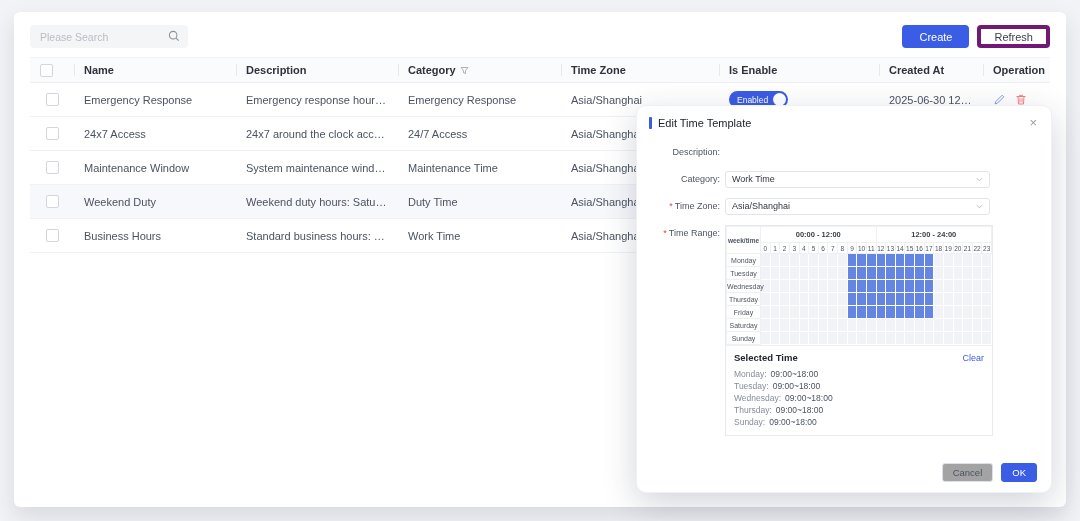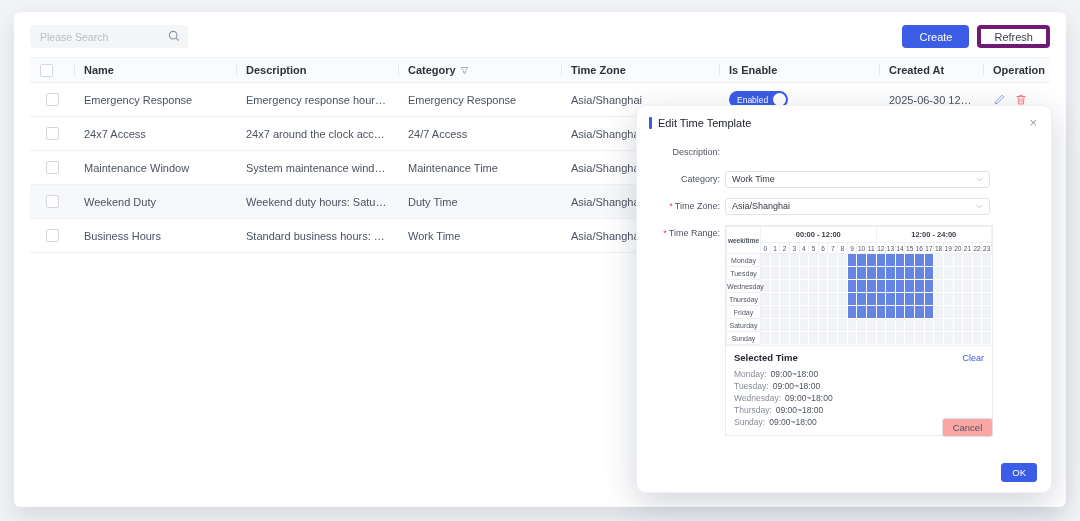--- a/index.html
+++ b/index.html
@@ -78,22 +78,22 @@
 
   .st { padding:6px 8px 7px; border-top:1px solid #eef0f4; }
   .st-head { display:flex; justify-content:space-between; align-items:center; margin-bottom:5px; }
   .st-title { font-size:9.5px; font-weight:bold; color:#22262e; }
   .st-clear { font-size:9px; color:#3b5ce4; cursor:pointer; text-decoration:none; }
   .st-row { font-size:8.5px; line-height:12px; }
   .st-day { color:#868c97; margin-right:4px; }
   .st-val { color:#4b5360; }
 
   .m-footer { position:absolute; right:14px; bottom:10px; display:flex; gap:8px; }
-  .m-btn { height:19px; padding:0 10px; font-size:9.5px; border-radius:3px; border:1px solid #dcdfe5; background:#fca5a5; color:#4b5360; font-family:inherit; cursor:pointer; }
-  .m-btn.primary { background:#3b5ce4; border-color:#3b5ce4; color:#fff;margin-top:45px; }
+  .m-btn { height:19px; padding:0 10px; font-size:9.5px; border-radius:3px; border:1px solid #dcdfe5; background:#a3a3a3; color:#4b5360; font-family:inherit; cursor:pointer; }
+  .m-btn.primary { background:#3b5ce4; border-color:#3b5ce4; color:#fff; }
 </style>
 </head>
 <body>
 
 <div class="card">
   <div class="toolbar">
     <div class="search-box">
       <input type="text" placeholder="Please Search" style="">
       <span class="search-icon">
         <svg width="12" height="12" viewBox="0 0 14 14">

